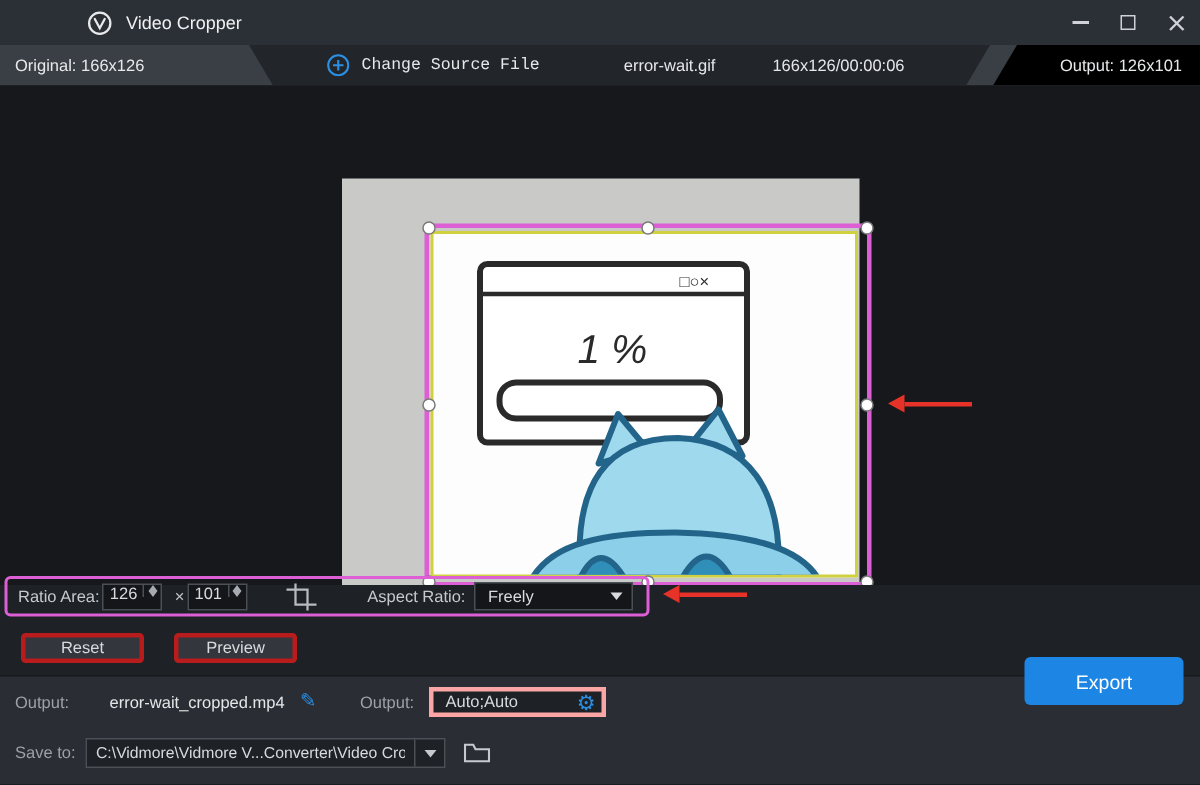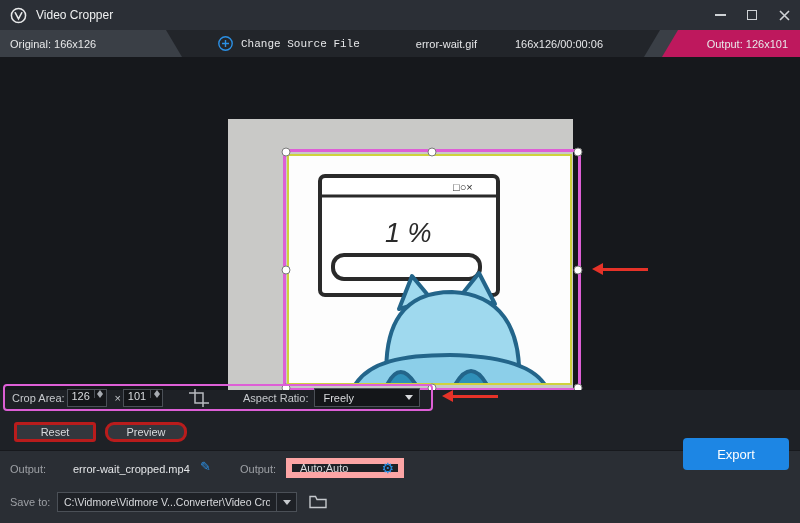--- a/index.html
+++ b/index.html
@@ -2,40 +2,40 @@
 <html><head>
 <meta charset="utf-8">
 <style>
   * { margin:0; padding:0; box-sizing:border-box; }
   html,body { width:800px; height:523px; overflow:hidden; background:#16181c;
               font-family:"Liberation Sans", sans-serif; }
   #app { position:relative; width:800px; height:523px; }
 
   
   #titlebar { position:absolute; top:0; left:0; width:800px; height:30px;
-              background:#2b2f36; display:flex; align-items:center; }
+              background:#2b2f36; display:flex; align-items:center;padding-left:48px; }
   .logo { width:17px; height:17px; margin-left:10px; }
   .app-title { color:#f0f1f2; font-size:12px; margin-left:9px; }
   .win-controls { margin-left:auto; display:flex; height:100%; }
   .win-btn { width:32px; height:100%; display:flex; align-items:center; justify-content:center; cursor:pointer; }
   .min-glyph { width:11px; height:2px; background:#cfd2d6; }
   .max-glyph { width:10px; height:10px; border:1.5px solid #cfd2d6; }
 
   
   #infobar { position:absolute; top:30px; left:0; width:800px; height:27px; background:#3a3f46; }
   .info-left { position:absolute; left:10px; top:0; height:27px; display:flex; align-items:center;
                color:#e8e9ea; font-size:11px; }
   .center-tab { position:absolute; left:166px; top:0; width:494px; height:27px; background:#22252a;
                 clip-path:polygon(0 0, 100% 0, calc(100% - 16px) 100%, 16px 100%);
                 display:flex; align-items:center; color:#e6e7e9; font-size:11px; }
   .plus-icon { margin-left:52px; width:15px; height:15px; }
   .change-src { margin-left:8px; cursor:pointer;font-family:Liberation Mono, monospace; }
   .file-name { margin-left:56px; }
   .file-meta { margin-left:38px; }
-  .right-tab { position:absolute; right:0; top:0; width:138px; height:27px; background:#be185d;
+  .right-tab { position:absolute; right:0; top:0; width:138px; height:27px; background:#000000;
                clip-path:polygon(16px 0, 100% 0, 100% 100%, 0 100%);
                display:flex; align-items:center; justify-content:flex-end;
                color:#e8e9ea; font-size:11px; padding-right:12px; }
 
   
   #preview-area { position:absolute; top:57px; left:0; width:800px; height:333px; background:#16181c; }
   #video-frame { position:absolute; left:228px; top:62px; width:345px; height:293px; background:#c9c9c7; }
   #gif-content { position:absolute; left:287px; top:97px; width:285px; height:231px;
                  background:#fdfdfd; border:2px solid #cfd23e; overflow:hidden; }
   #gif-content svg { position:absolute; left:-2px; top:-2px; }
@@ -95,30 +95,30 @@
                      padding:0 6px 0 8px; cursor:pointer; }
   #aspect-dropdown .dd-arrow { margin-left:auto; width:0; height:0;
                                border-left:4.5px solid transparent; border-right:4.5px solid transparent;
                                border-top:5.5px solid #d8dadd; }
 
   
   .panel-btn { position:absolute; top:422px; width:82px; height:20px; background:#33373d;
                border:3px solid #b91c1c; border-radius:3px; color:#d8dadd; font-size:11px;
                display:flex; align-items:center; justify-content:center; cursor:pointer; }
   #reset-btn { left:14px; }
-  #preview-btn { left:105px;border-radius:9px; }
+  #preview-btn { left:116px; }
 
   
   .dim-lbl { color:#9da0a5; font-size:11px; position:absolute; }
   #output-label1 { left:10px; top:463px; }
   #output-filename { position:absolute; left:57px; top:463px; color:#e4e6e8; font-size:11px;margin-left:16px; }
   #edit-icon { position:absolute; left:200px; top:459px; color:#2b8fe3; font-size:13px; cursor:pointer; }
   #output-label2 { left:240px; top:463px; }
   #format-field { position:absolute; left:286px; top:458px; width:118px; height:20px; background:#1e2126;
-                  border:6px solid #fca5a5; display:flex; align-items:center; padding:0 4px 0 8px;
+                  border:3px solid #fca5a5; display:flex; align-items:center; padding:0 4px 0 8px;
                   color:#d8dadd; font-size:11px; cursor:pointer; }
   #gear-icon { margin-left:auto; color:#2b8fe3; font-size:14px; line-height:1; cursor:pointer; }
   #export-btn { position:absolute; left:683px; top:438px; width:106px; height:32px; background:#1d86e4;
                 border:none; border-radius:4px; color:#ffffff; font-size:13px;
                 display:flex; align-items:center; justify-content:center; cursor:pointer; }
 
   
   #saveto-label { left:10px; top:496px; }
   #path-combo { position:absolute; left:57px; top:492px; width:240px; height:20px; background:#1e2126;
                 border:1px solid #4b5057; display:flex; align-items:stretch; }
@@ -226,21 +226,21 @@
     <svg id="volume-icon" width="16" height="14" viewBox="0 0 16 14">
       <path d="M1 5 H4 L8 1.5 V12.5 L4 9 H1 Z" fill="#c9ccd0"></path>
       <path d="M10.5 4 Q12.5 7 10.5 10 M12.5 2.5 Q15.5 7 12.5 11.5" fill="none" stroke="#c9ccd0" stroke-width="1.3"></path>
     </svg>
   </div>
 
   <div id="panel-mid"></div>
   <div id="panel-bottom"></div>
 
   <div id="crop-row">
-    <span class="lbl" id="crop-area-label">Crop Area:</span>
+    <span class="lbl" id="crop-area-label">Ratio Area:</span>
     <div class="num-field">
       <input value="126" style="">
       <div class="steppers">
         <span class="step">
             <span class="tri-up"></span>
           </span>
         <span class="step">
             <span class="tri-down"></span>
           </span>
       </div>

